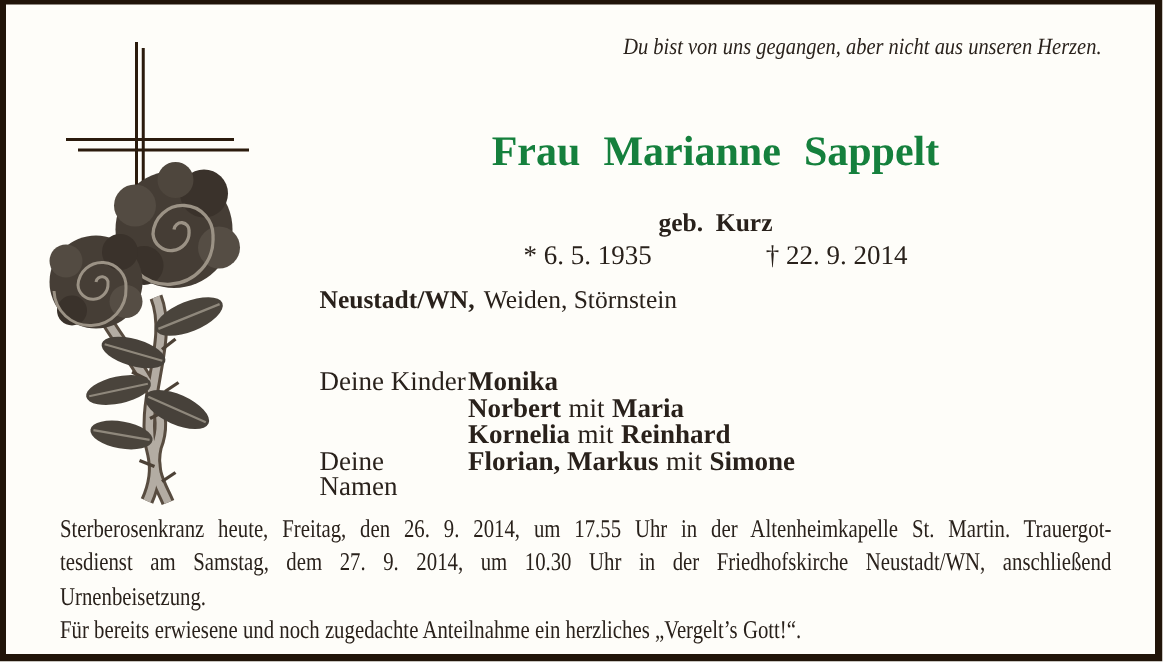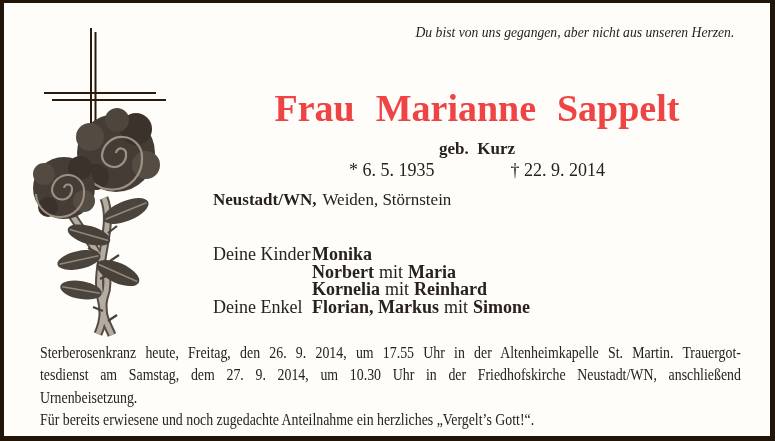--- a/index.html
+++ b/index.html
@@ -19,22 +19,22 @@
     position:absolute;top:20px;right:36px;
     font-style:italic;font-size:15.5px;white-space:nowrap;
     transform:scaleX(.88);transform-origin:100% 50%;
   }
   .intro{
     position:absolute;left:209px;top:55px;
     font-size:16.5px;white-space:nowrap;letter-spacing:.1px;
   }
   .name-title{
     position:absolute;left:208px;top:83px;width:530px;
-    text-align:center;font-size:38px;font-weight:bold;
-    word-spacing:.30em;white-space:nowrap;color:#ef4444;
+    text-align:center;font-size:28px;font-weight:bold;
+    word-spacing:.30em;white-space:nowrap;color:#15803d;
   }
   .maiden{
     position:absolute;left:208px;top:136px;width:530px;
     text-align:center;font-size:17px;font-weight:bold;word-spacing:.25em;
   }
   .dates{
     position:absolute;left:208px;top:157px;width:530px;
     display:flex;justify-content:center;gap:76px;font-size:18px;
   }
   .places{position:absolute;left:209px;top:187px;font-size:17px;}
@@ -159,21 +159,21 @@
         <span class="conn">mit</span>
         <span class="nm">Maria</span>
     </div>
     <div class="row">
       <span class="label"></span>
         <span class="nm">Kornelia</span>
         <span class="conn">mit</span>
         <span class="nm">Reinhard</span>
     </div>
     <div class="row">
-      <span class="label">Deine Enkel</span>
+      <span class="label">Deine Namen</span>
         <span class="nm">Florian, Markus</span>
         <span class="conn">mit</span>
         <span class="nm">Simone</span>
     </div>
   </div>
 
 
   <div class="closing">
     <div class="just">Sterberosenkranz heute, Freitag, den 26. 9. 2014, um 17.55 Uhr in der Altenheimkapelle St. Martin. Trauergot-</div>
     <div class="just">tesdienst am Samstag, dem 27. 9. 2014, um 10.30 Uhr in der Friedhofskirche Neustadt/WN, anschließend</div>

